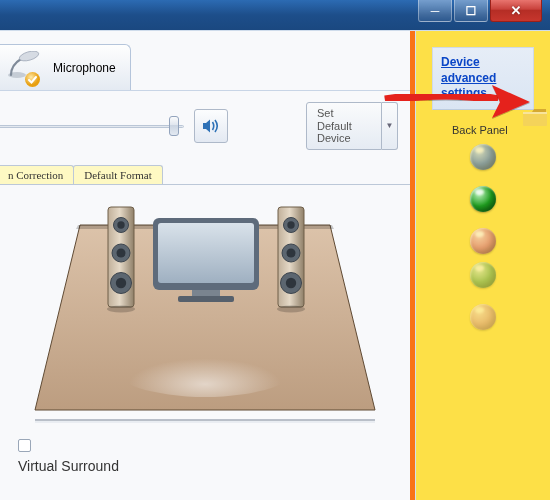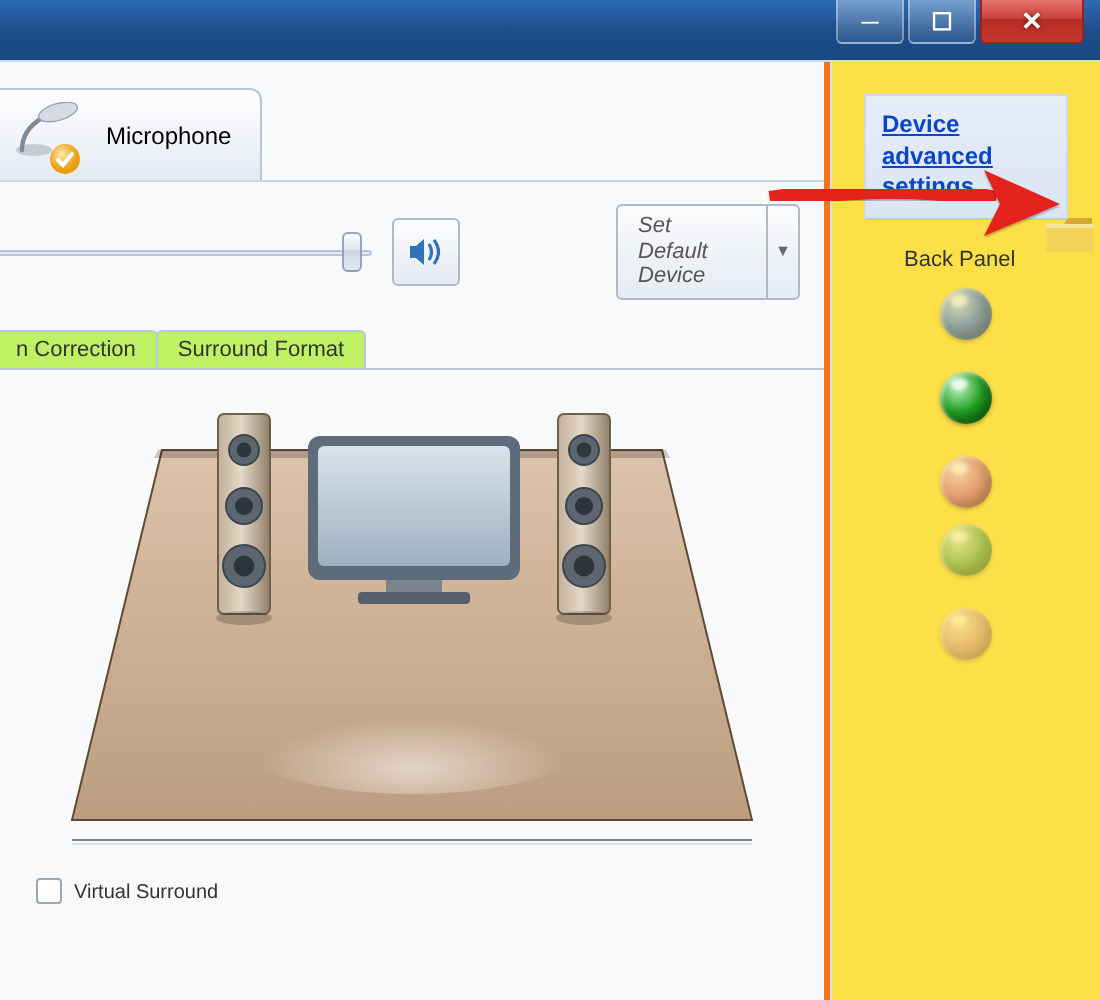--- a/index.html
+++ b/index.html
@@ -41,21 +41,21 @@
   .win-btn.close .glyph { text-shadow: 0 0 2px rgba(0,0,0,0.5); font-size: 13px; }
   
   .window-body {
     display: flex;
     height: 470px;
     border-top: 1px solid #cfdceb;
   }
   .left-pane {
     flex: 1;
     background: #f8f9fb;
-    border-right: 3px solid #f97316;
+    border-right: 5px solid #f97316;
     position: relative;
     overflow: hidden;
   }
   .right-pane {
     width: 135px;
     background: #fde047;
     border-left: 1px solid #d2dfef;
     position: relative;
     padding: 24px;
   }
@@ -154,51 +154,53 @@
   }
   
   .tabset {
     display: flex;
     border-bottom: 1px solid #bcc8d8;
     margin-top: 4px;
   }
   .tabset .tab {
     border: 1px solid #bcc8d8;
     border-bottom: none;
-    background: #bef264;
+    background: #fef9c3;
     font-size: 11px;
     color: #333;
     padding: 3px 10px;
     margin-right: -1px;
     border-top-left-radius: 3px;
     border-top-right-radius: 3px;
     cursor: default;
+    font-family: Liberation Serif, serif;
   }
   .tabset .tab:first-child { border-left: none; border-top-left-radius: 0; padding-left: 8px; }
   
   .stage-wrap {
     padding: 10px 14px 4px 14px;
   }
   .stage {
     width: 370px;
     height: 240px;
     position: relative;
     margin: 0 auto;
     overflow: hidden;
   }
   .stage svg { position:absolute; top:0; left:0; }
   
   .virtual-sur {
     display: flex;
-    align-items: flex-end;
+    align-items: flex-start;
     gap: 6px;
     padding: 0 0 8px 18px;
-    font-size: 10px;
+    font-size: 14px;
     color: #333;
     margin-top: auto;
+    flex-direction: column;
   }
   .vs-check {
     width: 13px; height: 13px;
     border: 1px solid #9aa7b8;
     background: #fff;
     border-radius: 2px;
   }
   
   .adv-link {
     color: #0a46c7;
@@ -312,29 +314,29 @@
         <div class="slider-thumb"></div>
       </div>
       <div class="speaker-btn">
         <svg width="22" height="22" viewBox="0 0 22 22">
           <path d="M3 8 h3 l4 -3.5 v13 l-4 -3.5 h-3 z" fill="#2f72b7"></path>
           <path d="M12.5 7 Q15 11 12.5 15" stroke="#2f72b7" stroke-width="1.6" fill="none"></path>
           <path d="M15 5 Q19.5 11 15 17" stroke="#2f72b7" stroke-width="1.6" fill="none"></path>
         </svg>
       </div>
       <div class="default-device">
-        <div class="default-device-main" style="white-space: pre-line; font-style: italic;">Set Default
+        <div class="default-device-main" style="white-space: pre-line;">Set Default
 Device</div>
         <div class="default-device-drop">▼</div>
       </div>
     </div>
 
     <div class="tabset">
       <div class="tab">n Correction</div>
-      <div class="tab">Surround Format</div>
+      <div class="tab">Default Format</div>
     </div>
 
     <div class="stage-wrap">
       <div class="stage">
         <svg width="370" height="240" viewBox="0 0 370 240">
 
           <defs>
             <linearGradient id="floorGrad" x1="0" y1="0" x2="0" y2="1">
               <stop offset="0%" stop-color="#dcc3aa"></stop>
               <stop offset="100%" stop-color="#bc9d80"></stop>

